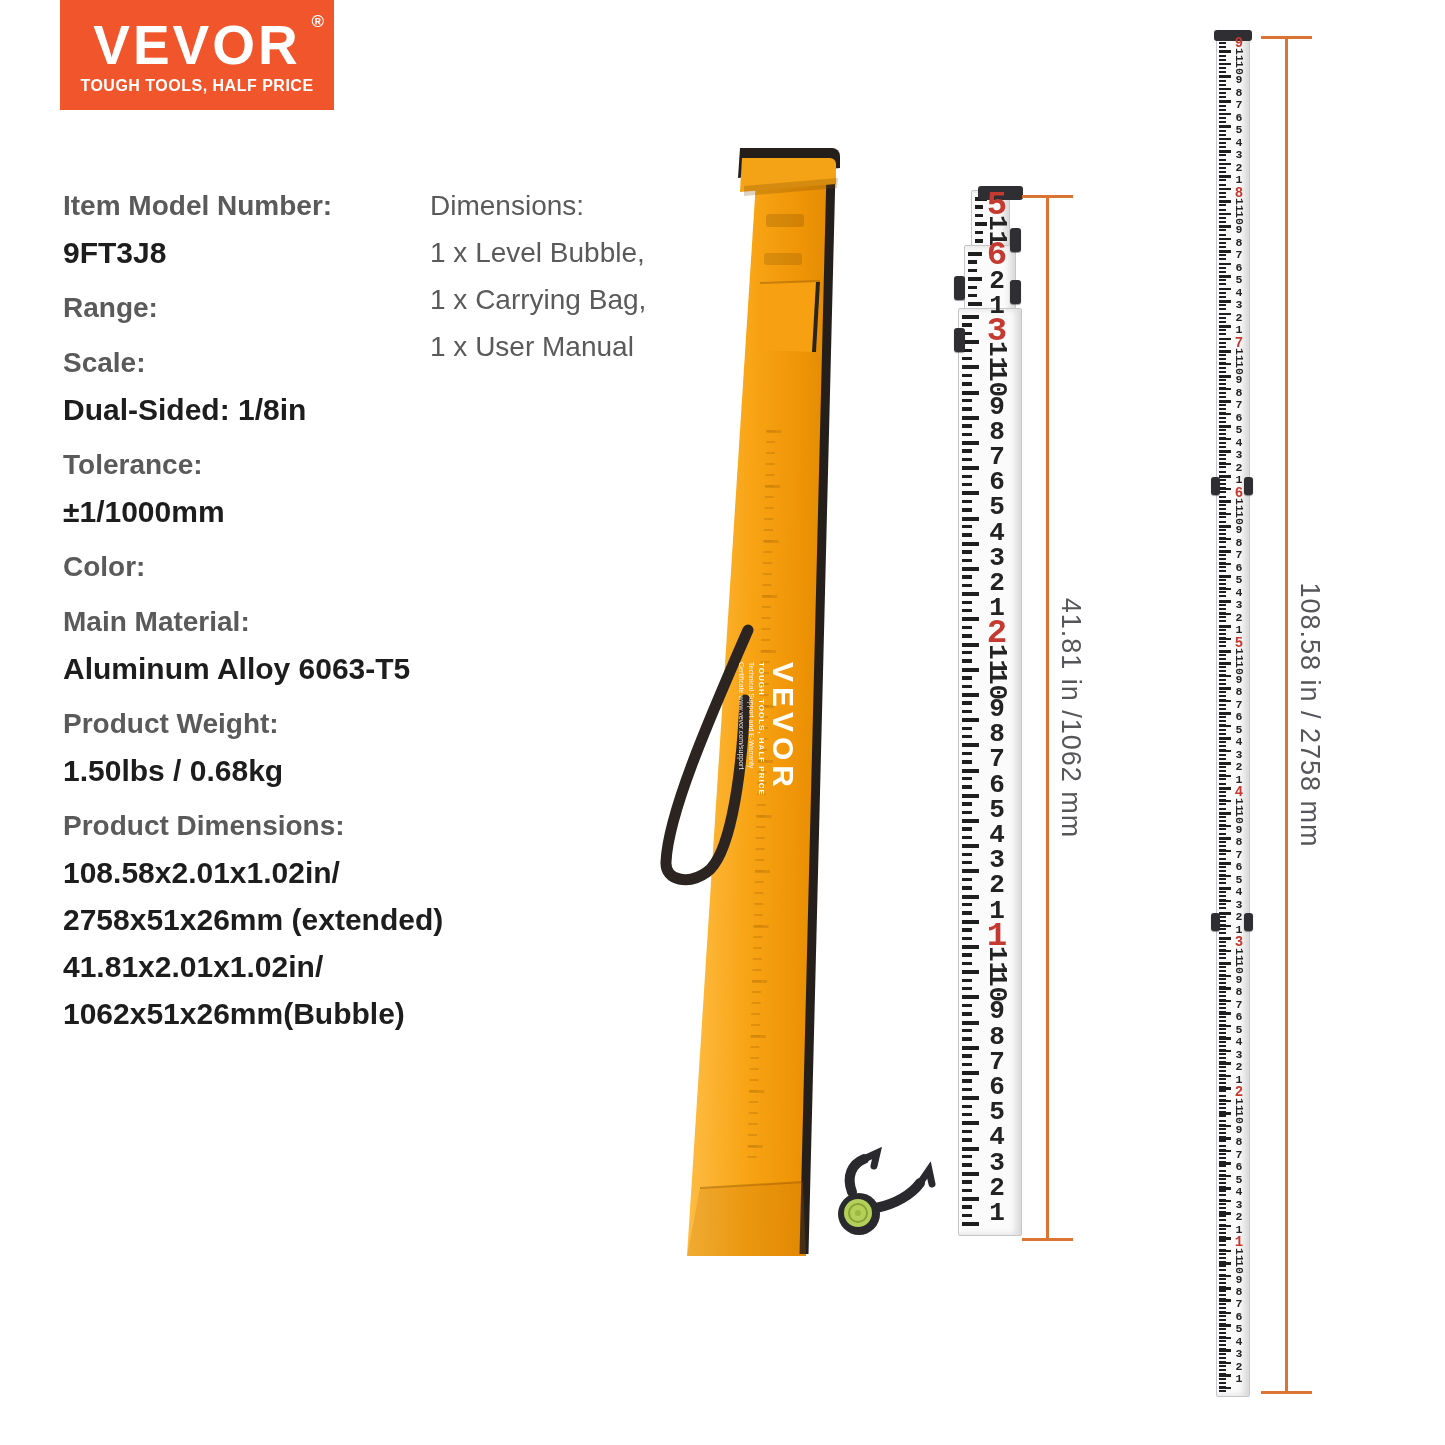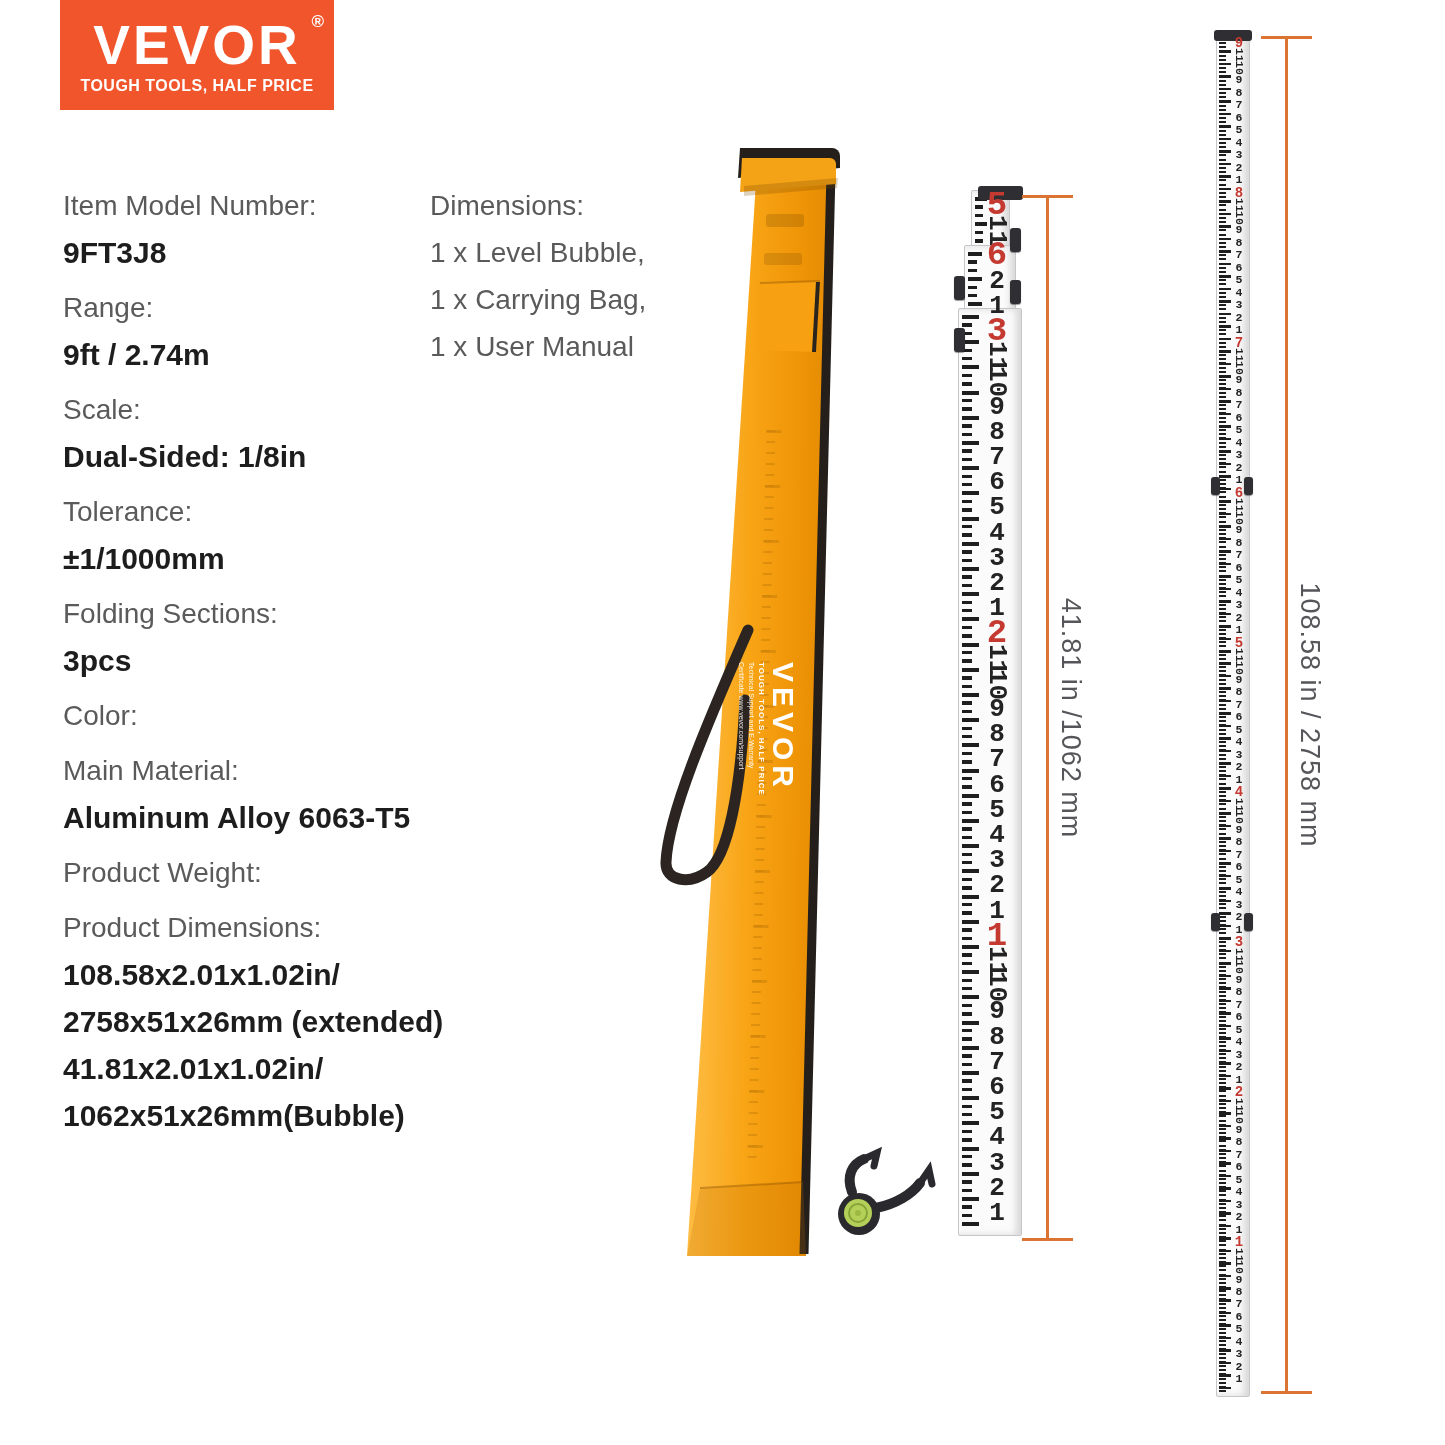--- a/index.html
+++ b/index.html
@@ -11,21 +11,21 @@
   .logo{position:absolute;left:60px;top:0;width:274px;height:110px;
         background:var(--brand-orange,#F0552B);color:#fff;
         display:flex;flex-direction:column;align-items:center;justify-content:center;}
   .logo-brand{font-size:55px;font-weight:800;letter-spacing:3px;line-height:1;margin-top:2px;}
   .logo-reg{position:absolute;right:10px;top:12px;font-size:17px;font-weight:700;}
   .logo-tagline{font-size:16px;font-weight:700;letter-spacing:.5px;margin-top:4px;}
 
   
   .specs{position:absolute;left:63px;top:182px;width:430px;}
   .spec-block{margin-bottom:8px;}
-  .spec-label{font-size:28px;line-height:47px;color:var(--label-gray,#5A5A5A);}
+  .spec-label{font-size:28px;line-height:47px;color:var(--label-gray,#5A5A5A);font-weight:bold;}
   .spec-value{font-size:30px;line-height:47px;font-weight:700;color:var(--value-dark,#1D1D1D);}
 
   .accessories{position:absolute;left:430px;top:182px;width:330px;}
   .acc-line{font-size:28px;line-height:47px;color:var(--label-gray,#5A5A5A);}
 
   
   .scene{position:absolute;inset:0;pointer-events:none;}
 
   
   .bag-ruler{position:absolute;left:757px;top:430px;width:15px;height:730px;opacity:.45;
@@ -80,43 +80,39 @@
     <div class="logo-tagline">TOUGH TOOLS, HALF PRICE</div>
   </div>
 
   <div class="specs">
       <div class="spec-block">
         <div class="spec-label">Item Model Number:</div>
         <div class="spec-value">9FT3J8</div>
       </div>
       <div class="spec-block">
         <div class="spec-label">Range:</div>
-        <div class="spec-value">9ft / 2.74m</div>
       </div>
       <div class="spec-block">
         <div class="spec-label">Scale:</div>
         <div class="spec-value">Dual-Sided: 1/8in</div>
       </div>
       <div class="spec-block">
         <div class="spec-label">Tolerance:</div>
         <div class="spec-value">±1/1000mm</div>
       </div>
       <div class="spec-block">
-        <div class="spec-label">Folding Sections:</div>
-        <div class="spec-value">3pcs</div>
-      </div>
-      <div class="spec-block">
         <div class="spec-label">Color:</div>
       </div>
       <div class="spec-block">
         <div class="spec-label">Main Material:</div>
         <div class="spec-value">Aluminum Alloy 6063-T5</div>
       </div>
       <div class="spec-block">
         <div class="spec-label">Product Weight:</div>
+        <div class="spec-value">1.50lbs / 0.68kg</div>
       </div>
       <div class="spec-block">
         <div class="spec-label">Product Dimensions:</div>
         <div class="spec-value">108.58x2.01x1.02in/</div>
         <div class="spec-value">2758x51x26mm (extended)</div>
         <div class="spec-value">41.81x2.01x1.02in/</div>
         <div class="spec-value">1062x51x26mm(Bubble)</div>
       </div>
     </div>
 

